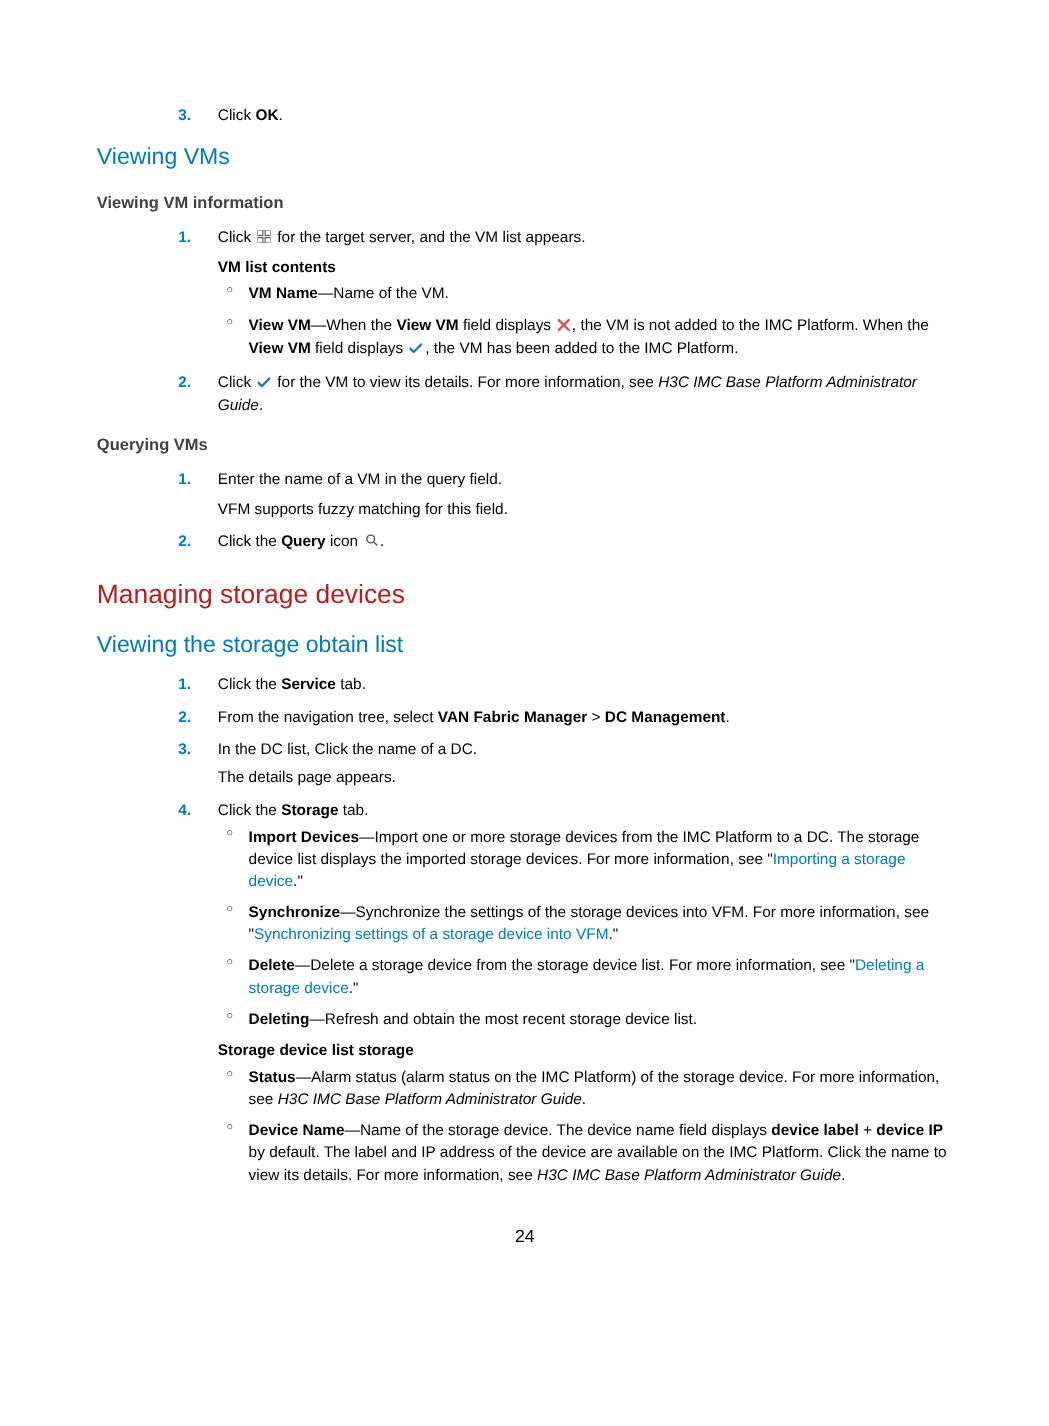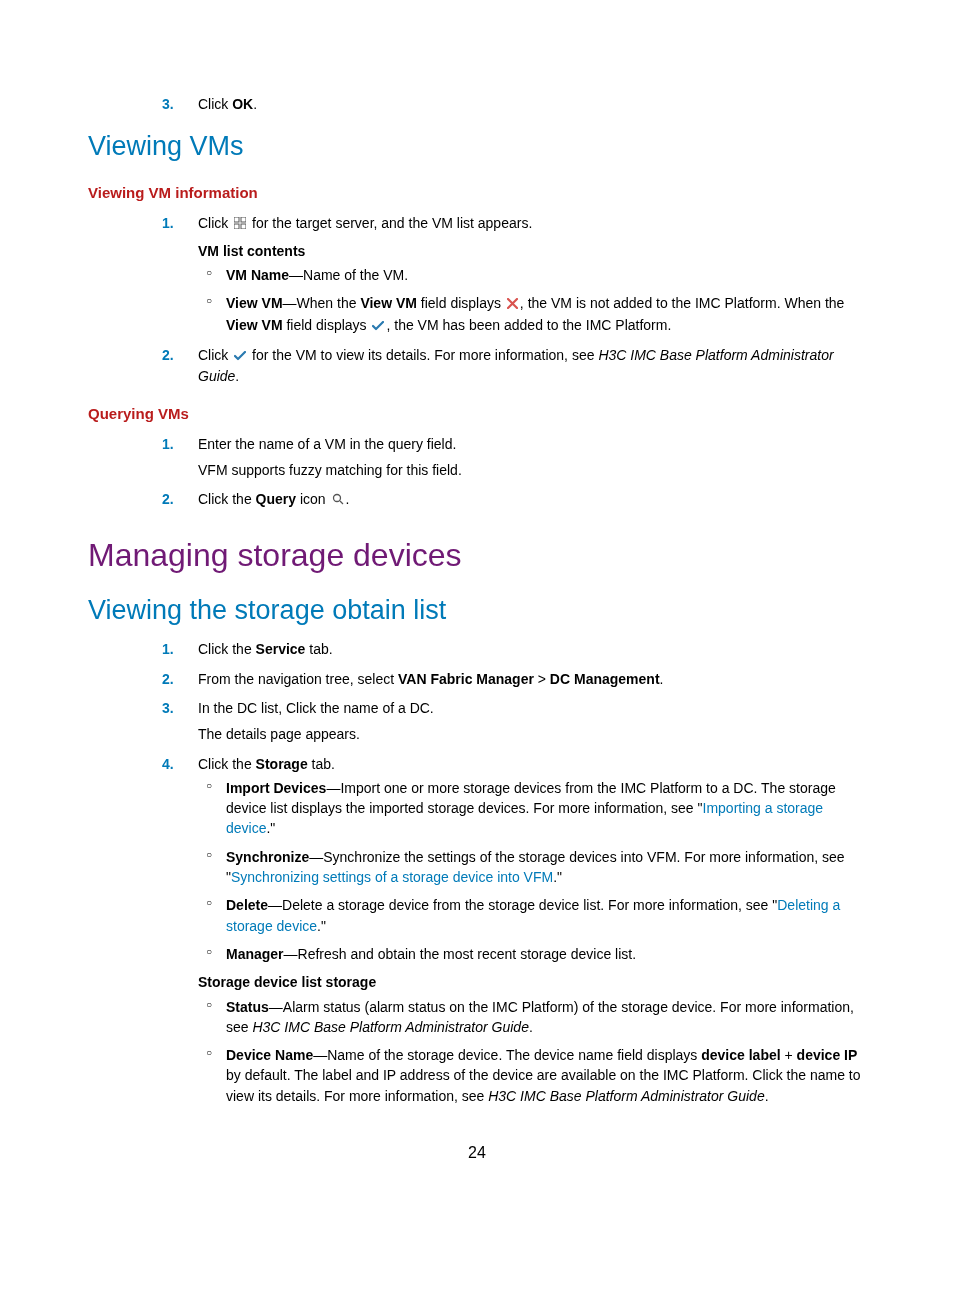--- a/index.html
+++ b/index.html
@@ -7,35 +7,35 @@
     font-size: 14px;
     color: #000;
     background: #fff;
     margin: 0;
     padding: 90px 88px 40px 88px;
     line-height: 1.4;
     width: 954px;
     box-sizing: border-box;
   }
   .h1 {
-    font-size: 32px;
+    font-size: 24px;
     font-weight: 400;
-    color: #701a75;
+    color: #b91c1c;
     margin: 22px 0 8px 0;
   }
   .h2 {
-    font-size: 27px;
+    font-size: 21px;
     font-weight: 400;
     color: #007AB8;
     margin: 14px 0 10px 0;
   }
   .h3 {
     font-size: 15px;
     font-weight: bold;
-    color: #b91c1c;
+    color: #404040;
     margin: 16px 0 10px 0;
   }
   .ol-num {
     margin: 4px 0 0 0;
     padding: 0 0 0 74px;
   }
   .ol-num > .li {
     margin: 0 0 9px 0;
     padding-left: 36px;
     position: relative;
@@ -175,21 +175,21 @@
       <div class="li">
         <span class="b">Import Devices</span><span>—Import one or more storage devices from the IMC Platform to a DC. The storage device list displays the imported storage devices. For more information, see "</span><a class="link" href="#">Importing a storage device</a><span>."</span>
       </div>
       <div class="li">
         <span class="b">Synchronize</span><span>—Synchronize the settings of the storage devices into VFM. For more information, see "</span><a class="link" href="#">Synchronizing settings of a storage device into VFM</a><span>."</span>
       </div>
       <div class="li">
         <span class="b">Delete</span><span>—Delete a storage device from the storage device list. For more information, see "</span><a class="link" href="#">Deleting a storage device</a><span>."</span>
       </div>
       <div class="li">
-        <span class="b">Manager</span><span>—Refresh and obtain the most recent storage device list.</span>
+        <span class="b">Deleting</span><span>—Refresh and obtain the most recent storage device list.</span>
       </div>
     </div>
 
     <div class="sub-b">Storage device list storage</div>
     <div class="ul-circ">
       <div class="li">
         <span class="b">Status</span><span>—Alarm status (alarm status on the IMC Platform) of the storage device. For more information, see </span><span class="i">H3C IMC Base Platform Administrator Guide</span><span>.</span>
       </div>
       <div class="li">
         <span class="b">Device Name</span><span>—Name of the storage device. The device name field displays </span><span class="b">device label</span><span> + </span><span class="b">device IP</span><span> by default. The label and IP address of the device are available on the IMC Platform. Click the name to view its details. For more information, see </span><span class="i">H3C IMC Base Platform Administrator Guide</span><span>.</span>

